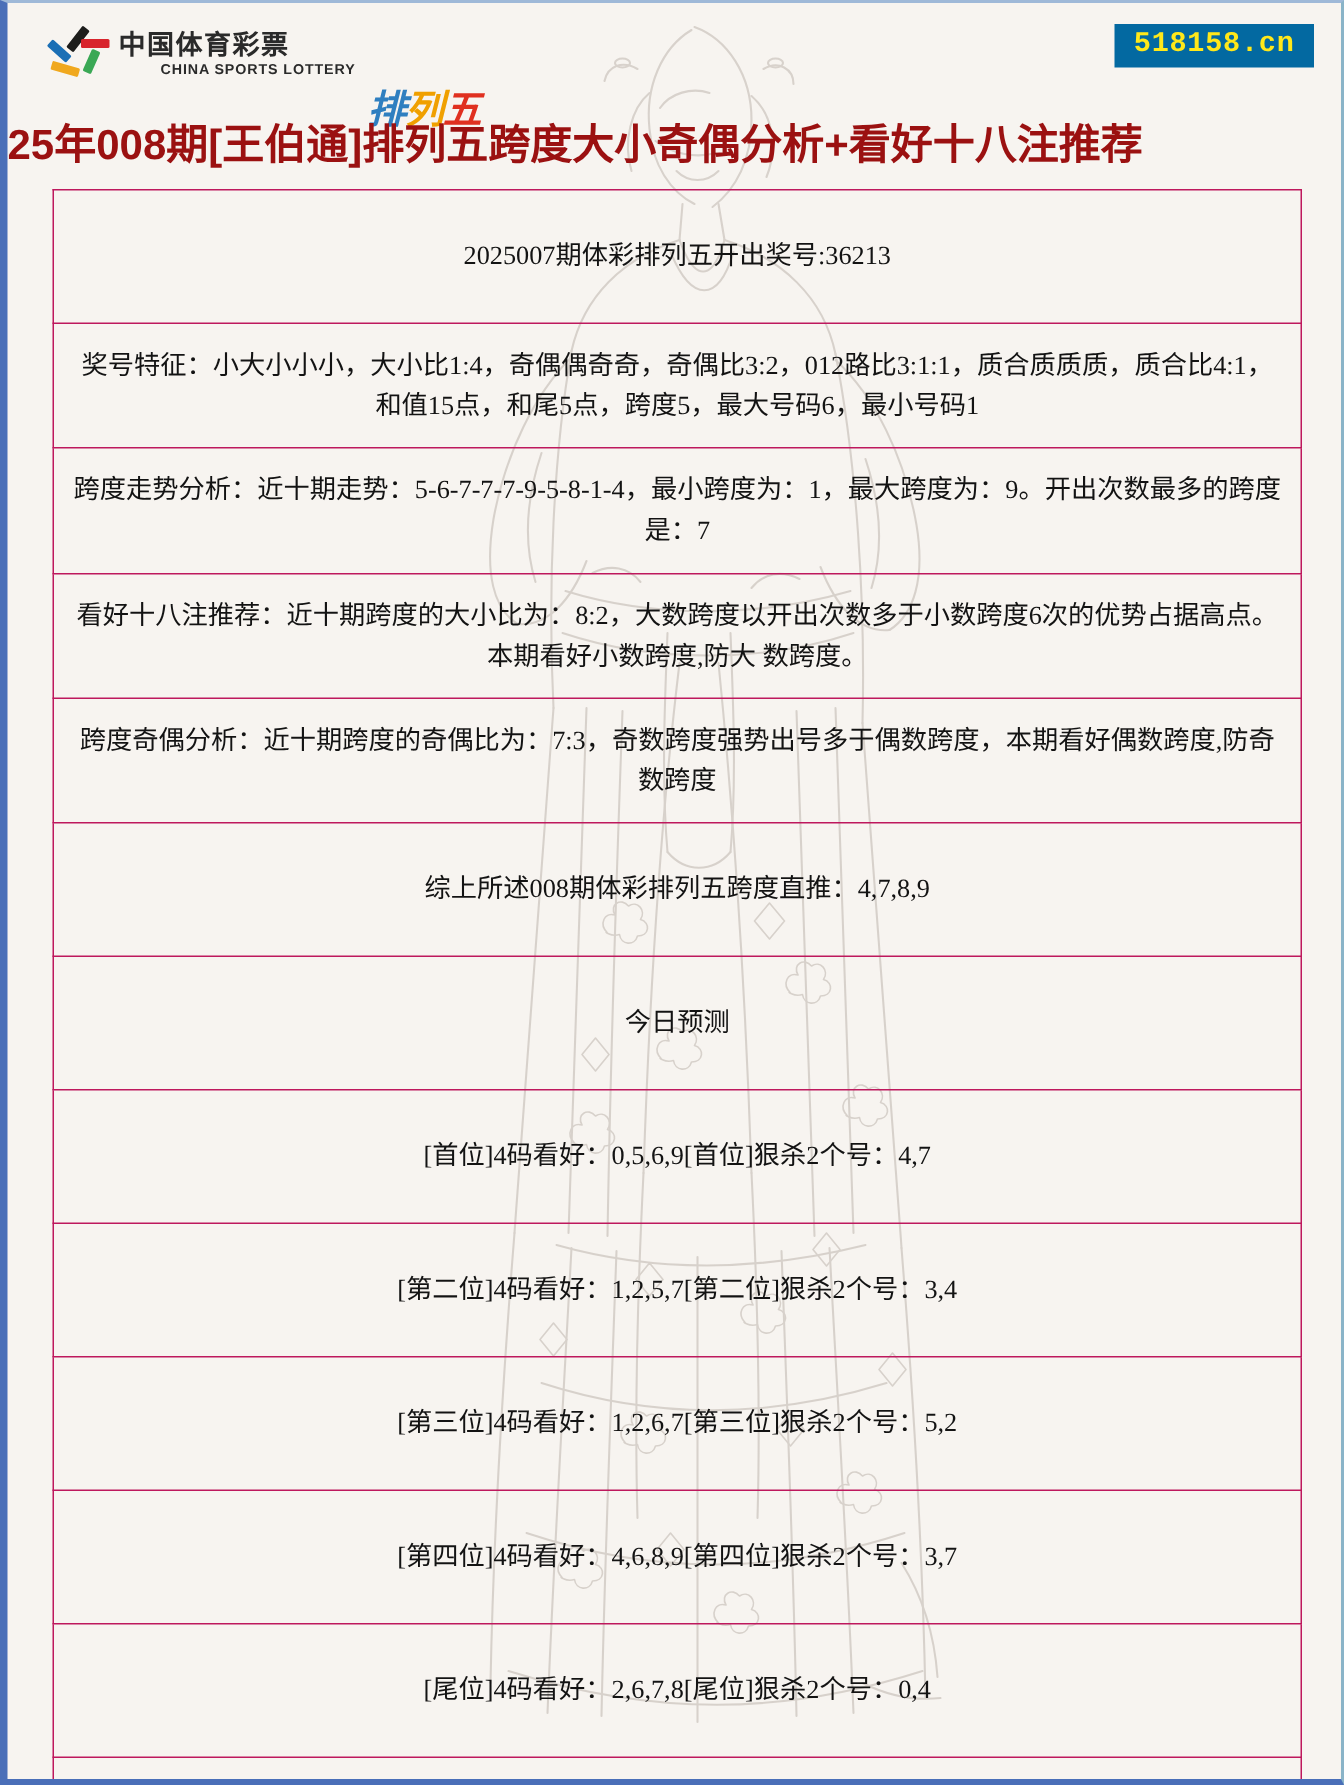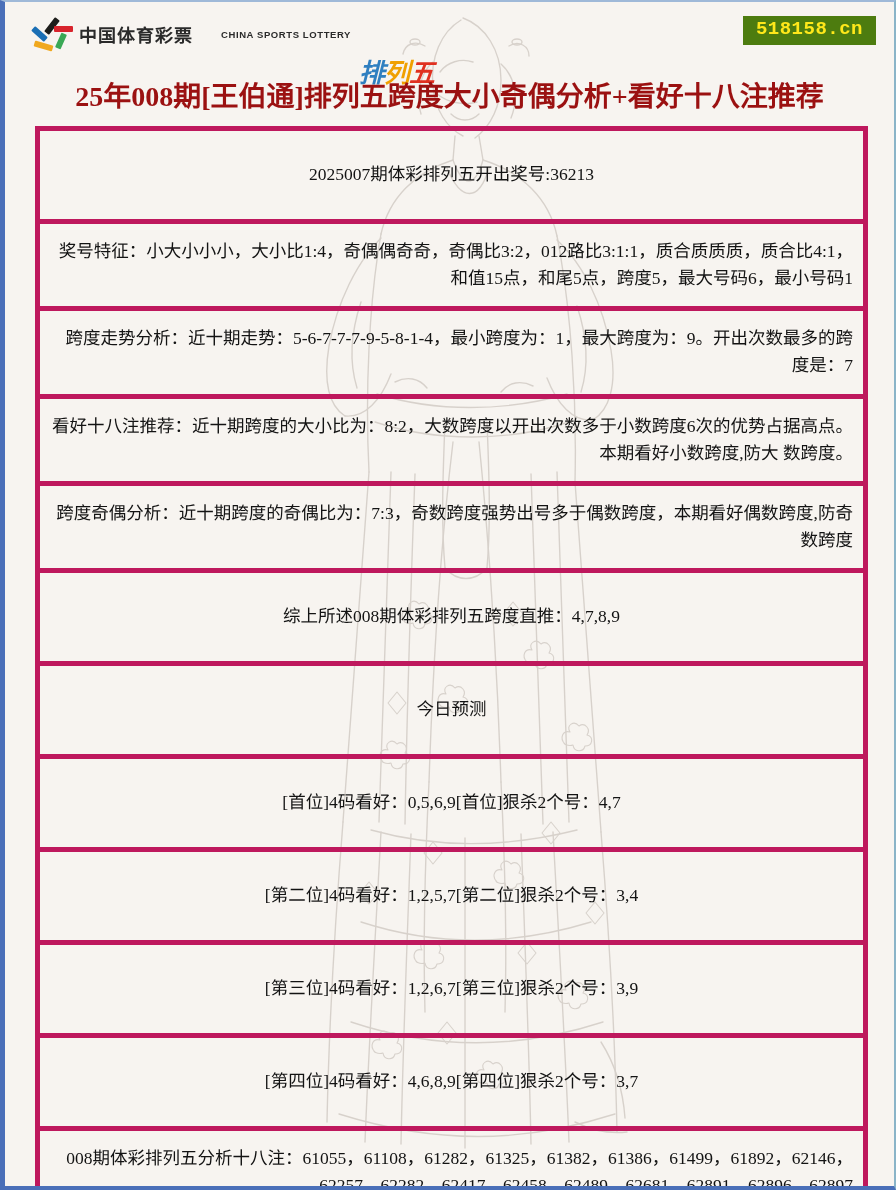--- a/index.html
+++ b/index.html
@@ -68,21 +68,21 @@
     position: absolute;
     display: block;
     border-radius: 1px;
   }
   .bar-blue   { width:17px; height:6px; background:#1b6fb5; transform:rotate(42deg);  left:0px;  top:14px; }
   .bar-yellow { width:19px; height:6px; background:#f0a81e; transform:rotate(16deg);  left:3px;  top:26px; }
   .bar-black  { width:18px; height:6px; background:#1d1d1b; transform:rotate(-52deg); left:12px; top:6px;  }
   .bar-green  { width:16px; height:6px; background:#3aa855; transform:rotate(-66deg); left:22px; top:21px; }
   .bar-red    { width:19px; height:6px; background:#d8242c; transform:rotate(0deg);   left:23px; top:9px;  }
 
-  .logo-text { display:flex; flex-direction:row; justify-content:center; line-height:1; }
+  .logo-text { display:flex; flex-direction:column; justify-content:center; line-height:1; }
   .logo-cn {
     font-family: "Liberation Sans", "DejaVu Sans", sans-serif;
     font-size: 18px;
     font-weight: 700;
     color: #2a2a2a;
     letter-spacing: 1px;
     white-space: nowrap;
   }
   .logo-en {
     font-family: "Liberation Sans", "DejaVu Sans", sans-serif;
@@ -108,68 +108,67 @@
     margin-top: 39px;
   }
   .logo-pl5 .c1 { color:#2f7fc0; }
   .logo-pl5 .c2 { color:#f0a000; }
   .logo-pl5 .c3 { color:#e03020; }
 
   .watermark-badge {
     position: absolute;
     right: 18px;
     top: 14px;
-    background: #4d7c0f;
+    background: #0369a1;
     color: #ffe81a;
     font-family: "Liberation Mono", "DejaVu Sans Mono", monospace;
     font-size: 19px;
     font-weight: 700;
     padding: 3px 13px 4px 13px;
     letter-spacing: 0.5px;
     line-height: 1.15;
     white-space: nowrap;
   }
 
   .page-title {
     position: relative;
     z-index: 2;
-    text-align: center;
     color: #9b1111;
     font-size: 28px;
     font-weight: 700;
-    font-family: Liberation Serif, serif;
+    font-family: Liberation Sans, sans-serif;
     letter-spacing: 0px;
     margin: 4px 0 12px 0;
     white-space: nowrap;
   }
 
   
   .table-wrap {
     position: relative;
     z-index: 2;
     margin: 0 26px 0 30px;
   }
   table.info {
     width: 100%;
     border-collapse: collapse;
     table-layout: fixed;
     background: transparent;
   }
   table.info td {
-    border: 5px solid #be185d;
+    border: 1px solid #be185d;
     padding: 14px 10px;
     font-size: 17.5px;
     line-height: 1.55;
     color: #131313;
     background: transparent;
     vertical-align: middle;
     font-family: "Liberation Serif", "DejaVu Serif", serif;
   }
   td.center { text-align: center; }
-  td.left   { text-align: right; padding-left: 12px; padding-right: 12px; }
+  td.left   { text-align: center; padding-left: 12px; padding-right: 12px; }
   td.tall   { height: 60px; }
 </style>
 </head>
 <body>
 
 <div id="page">
 
   <div id="watermark">
     <svg viewBox="0 0 400 1190" xmlns="http://www.w3.org/2000/svg" fill="none" stroke="#b9b0a8" stroke-width="1.4" stroke-linecap="round" stroke-linejoin="round">
 
@@ -312,24 +311,27 @@
         <tr>
           <td class="center tall">今日预测</td>
         </tr>
         <tr>
           <td class="center tall">[首位]4码看好：0,5,6,9[首位]狠杀2个号：4,7</td>
         </tr>
         <tr>
           <td class="center tall">[第二位]4码看好：1,2,5,7[第二位]狠杀2个号：3,4</td>
         </tr>
         <tr>
-          <td class="center tall">[第三位]4码看好：1,2,6,7[第三位]狠杀2个号：3,9</td>
+          <td class="center tall">[第三位]4码看好：1,2,6,7[第三位]狠杀2个号：5,2</td>
         </tr>
         <tr>
           <td class="center tall">[第四位]4码看好：4,6,8,9[第四位]狠杀2个号：3,7</td>
+        </tr>
+        <tr>
+          <td class="center tall">[尾位]4码看好：2,6,7,8[尾位]狠杀2个号：0,4</td>
         </tr>
         <tr>
           <td class="left">008期体彩排列五分析十八注：61055，61108，61282，61325，61382，61386，61499，61892，62146，62257，62282，62417，62458，62489，62681，62891，62896，62897</td>
         </tr>
 
       </tbody>
     </table>
   </div>
 
 </div>

